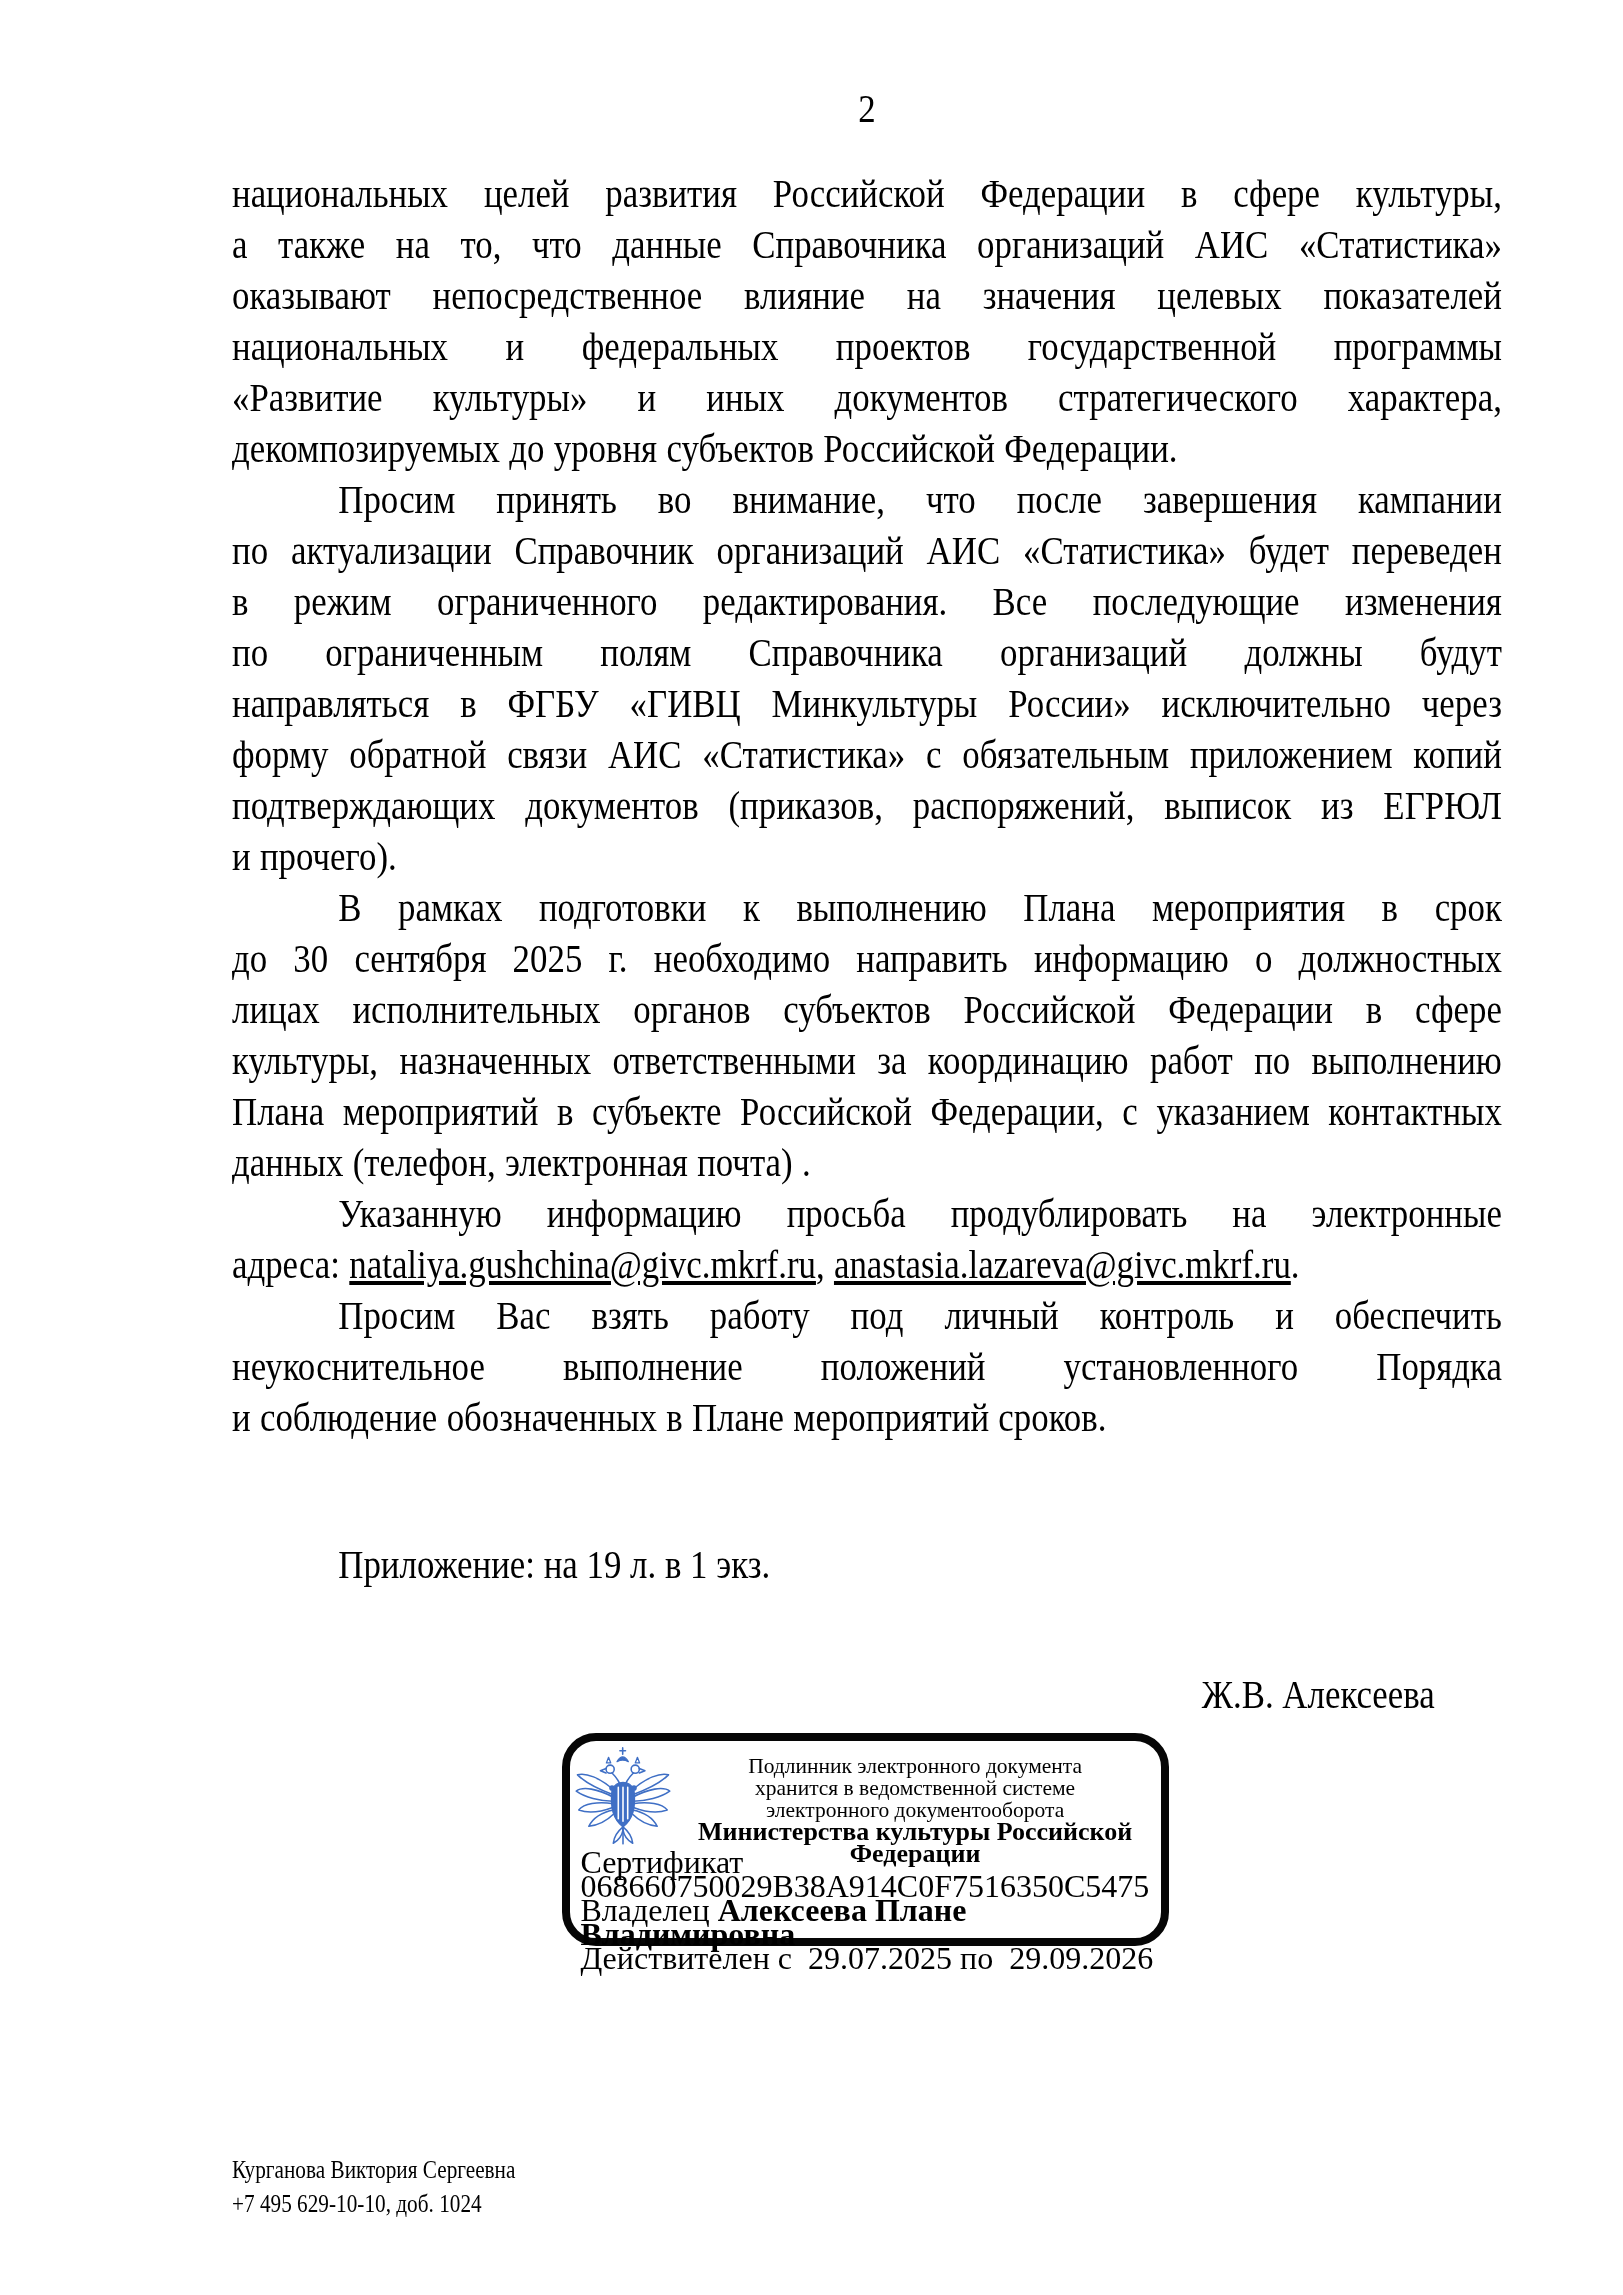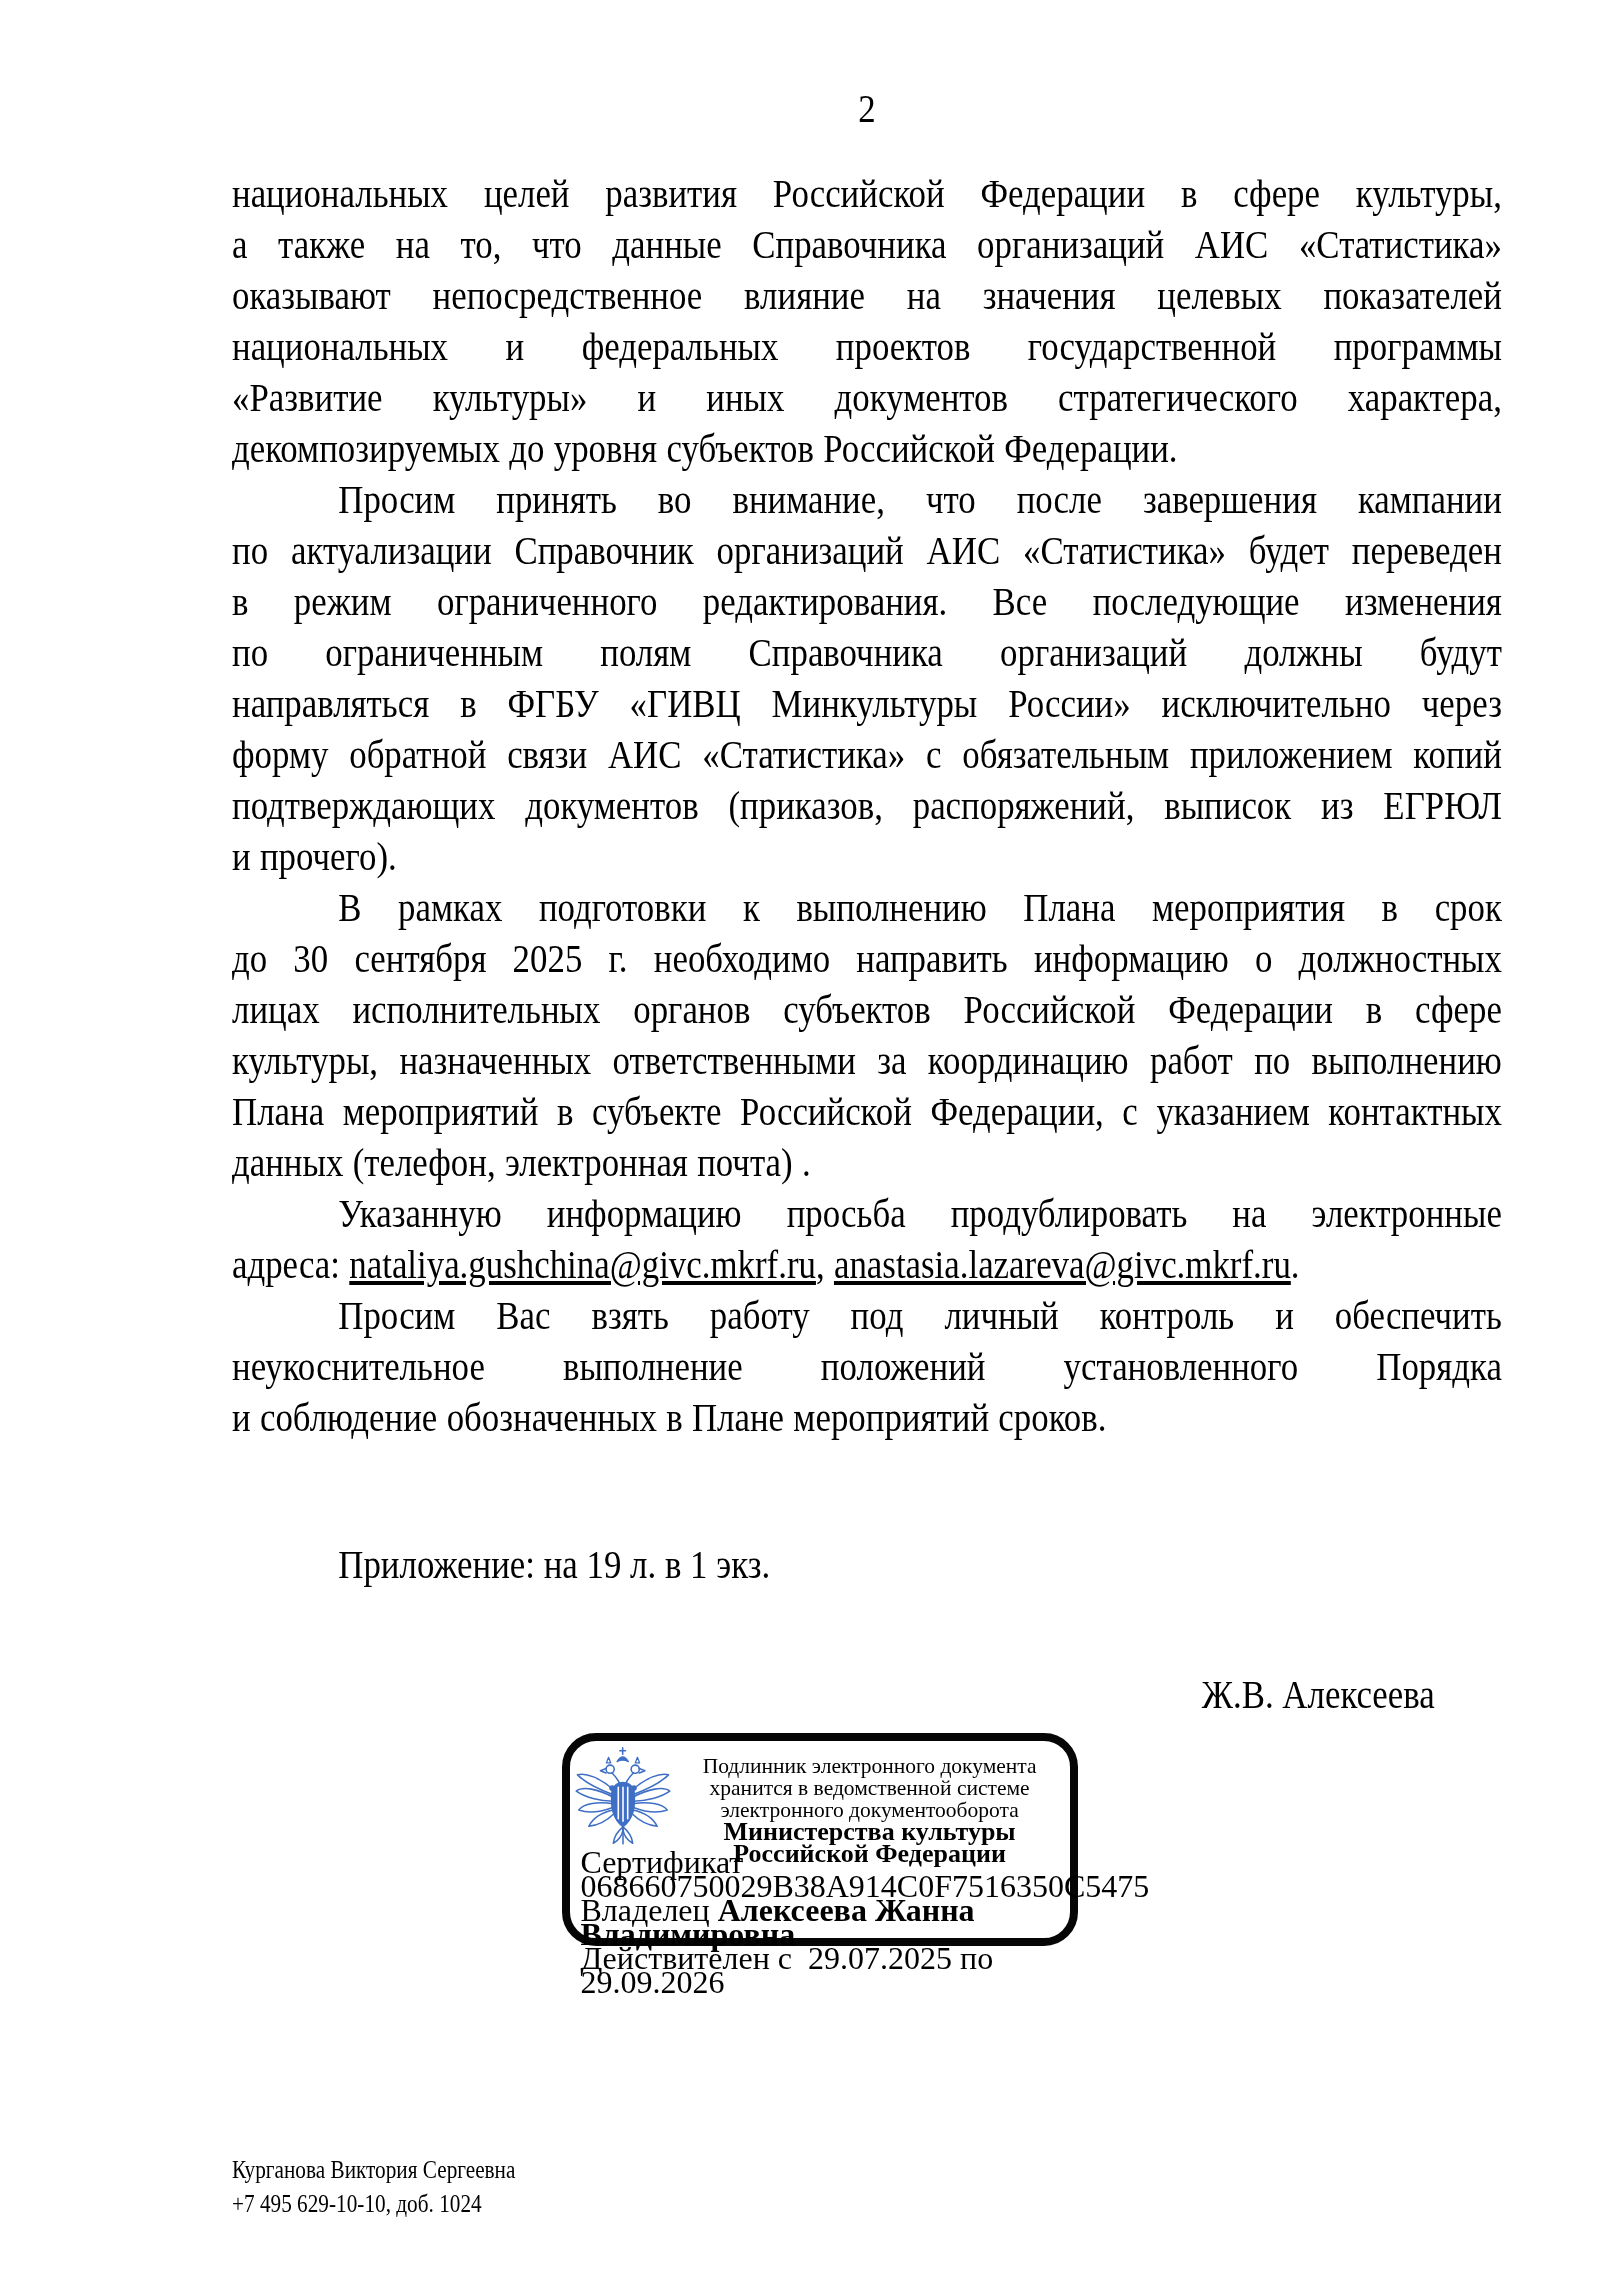--- a/index.html
+++ b/index.html
@@ -65,21 +65,21 @@
     padding-right: 79px;
     font-size: 41px;
     line-height: 51px;
     text-align: right;
   }
 
   
   #stamp {
     position: absolute;
     left: 562px; top: 1733px;
-    width: 516px; height: 213px;
+    width: 607px; height: 213px;
     box-sizing: border-box;
     border: 8.5px solid #060606;
     border-radius: 34px;
     background: #ffffff;
   }
   #stamp .emblem {
     position: absolute;
     left: 2.6px; top: 5.2px;
     width: 100px; height: 101px;
   }
@@ -191,21 +191,21 @@
 
     <div class="stamp-top">
       <div>Подлинник электронного документа</div>
       <div>хранится в ведомственной системе</div>
       <div>электронного документооборота</div>
       <div class="stamp-org">Министерства культуры Российской Федерации</div>
     </div>
 
     <div class="stamp-bottom">
       <div class="row"><span>Сертификат </span><span>068660750029B38A914C0F7516350C5475</span></div>
-      <div class="row"><span>Владелец </span><span class="bold-name">Алексеева Жанна Владимировна</span></div>
+      <div class="row"><span>Владелец </span><span class="bold-name">Алексеева Плане Владимировна</span></div>
       <div class="row">Действителен с  29.07.2025 по  29.09.2026</div>
     </div>
   </div>
 
   <div id="footer">
     <div>Курганова Виктория Сергеевна</div>
     <div>+7 495 629-10-10, доб. 1024</div>
   </div>
 
 </div>

